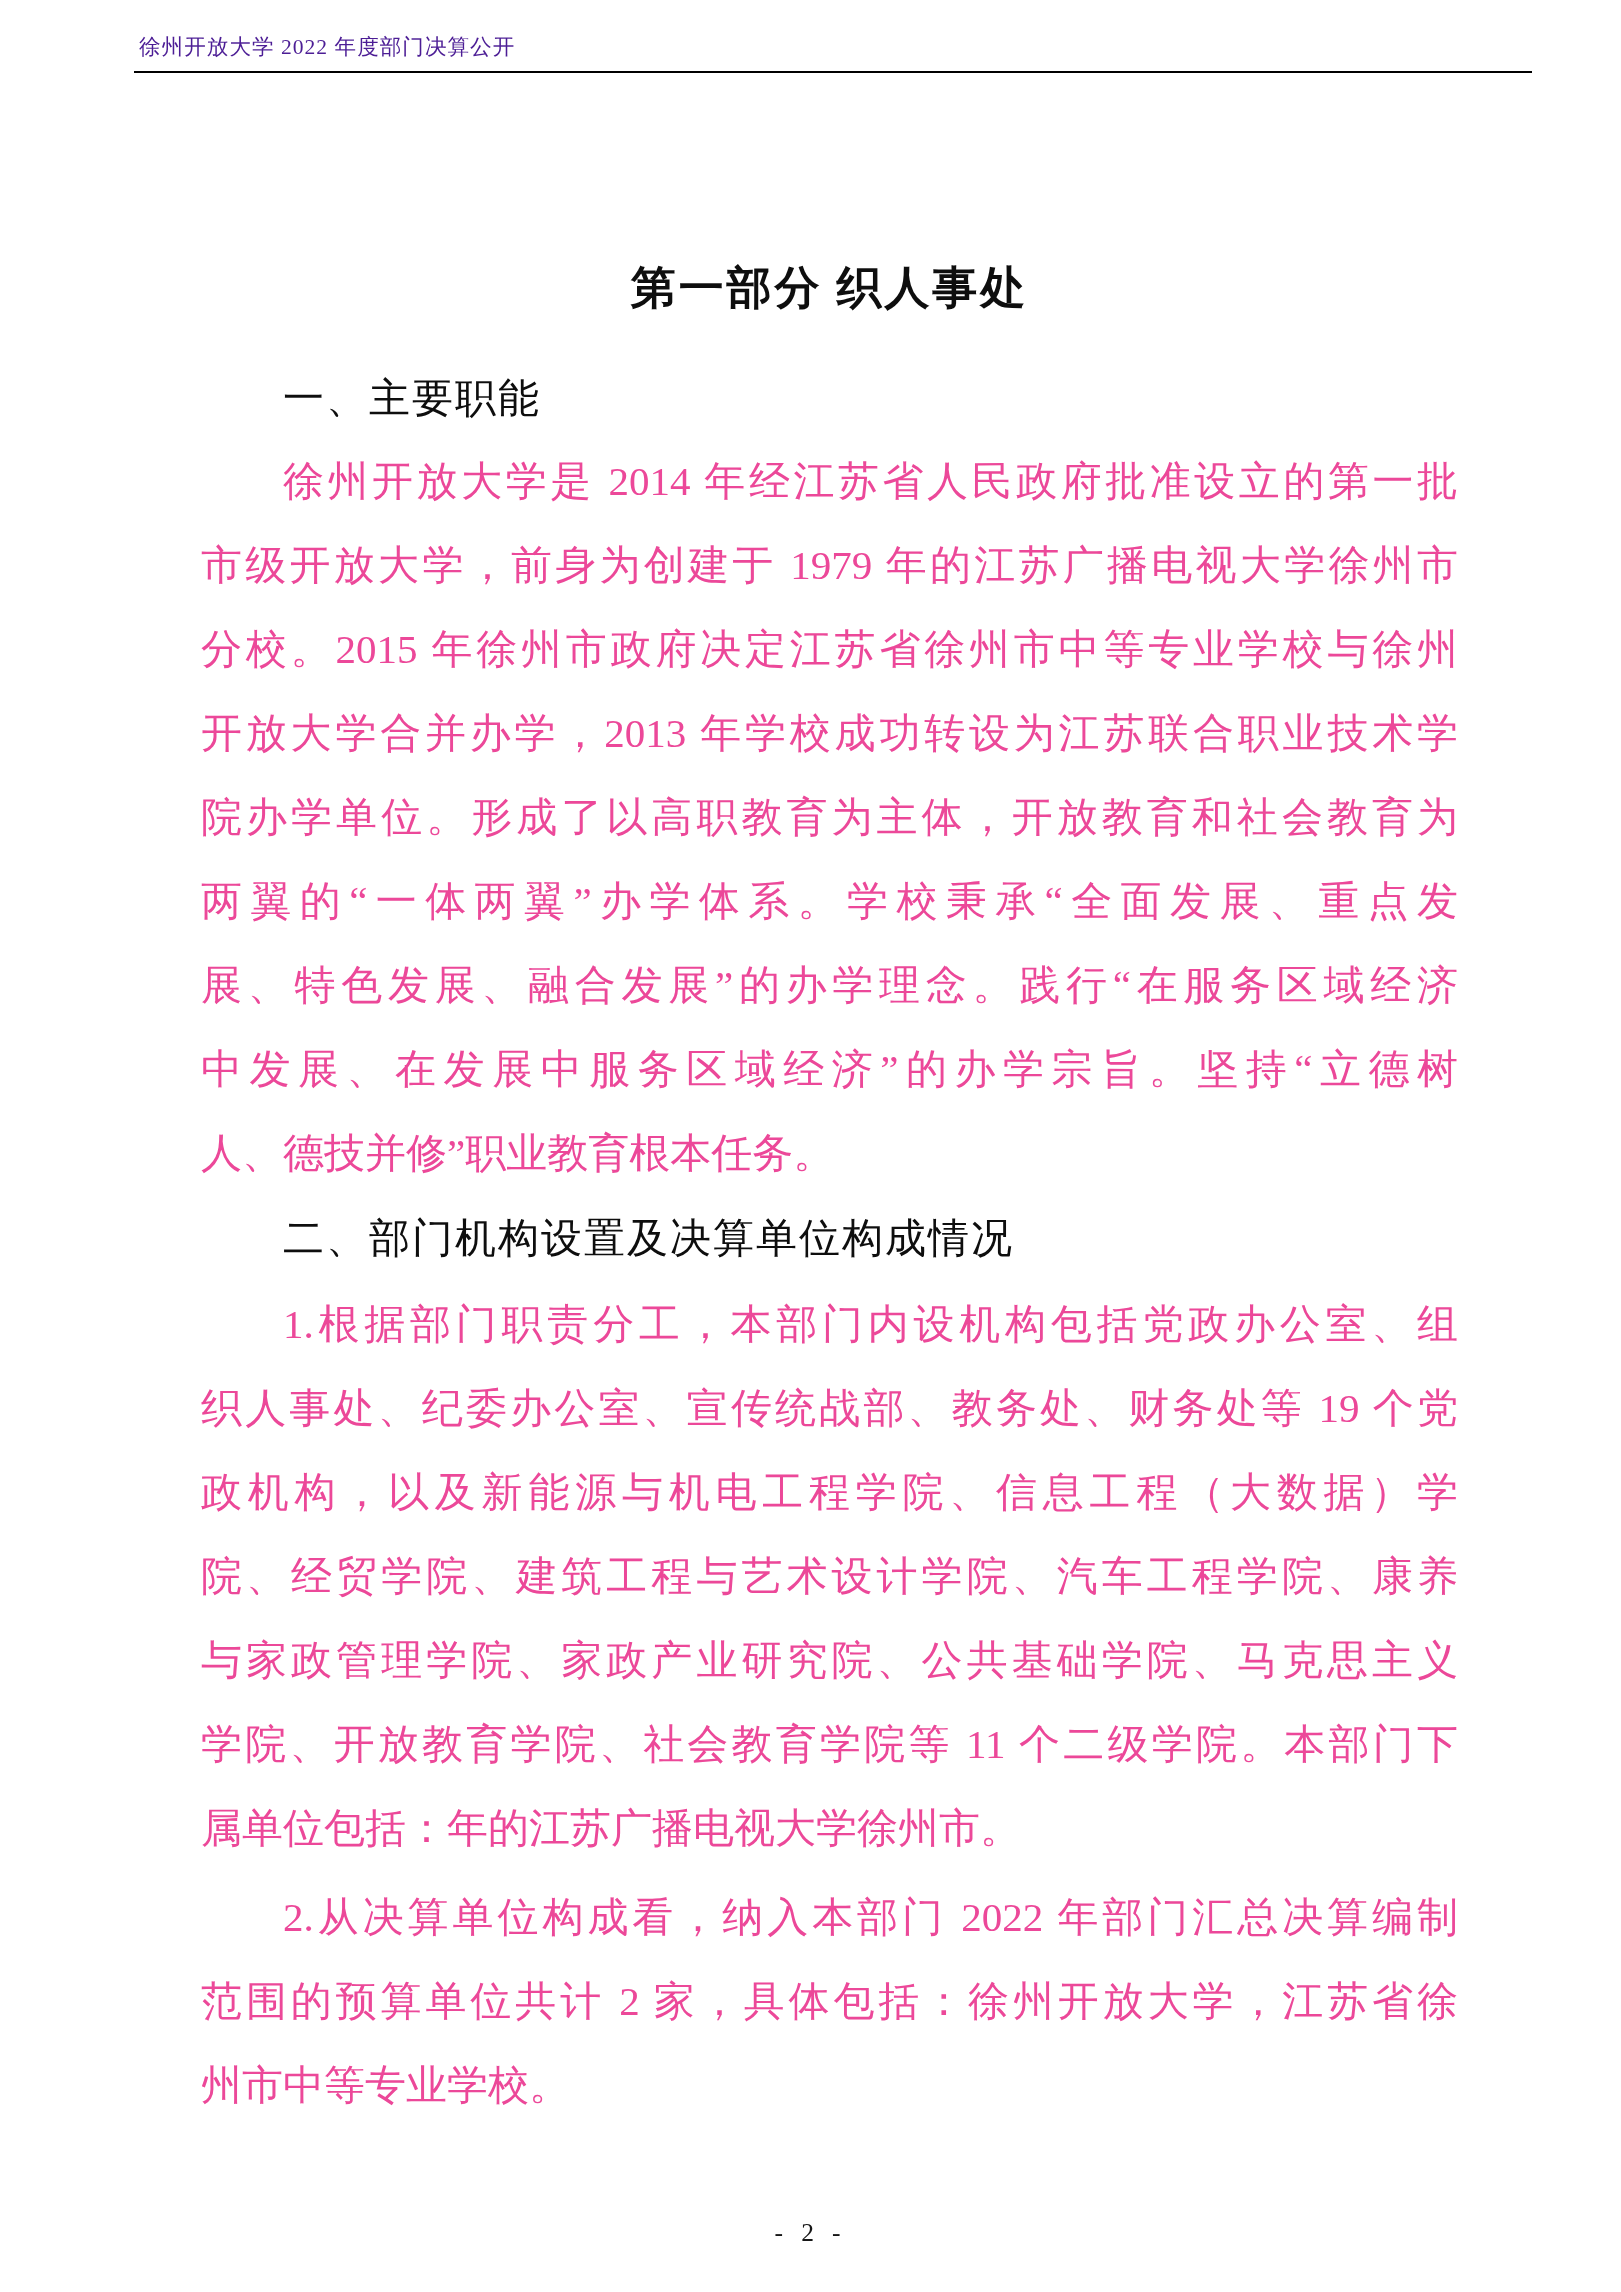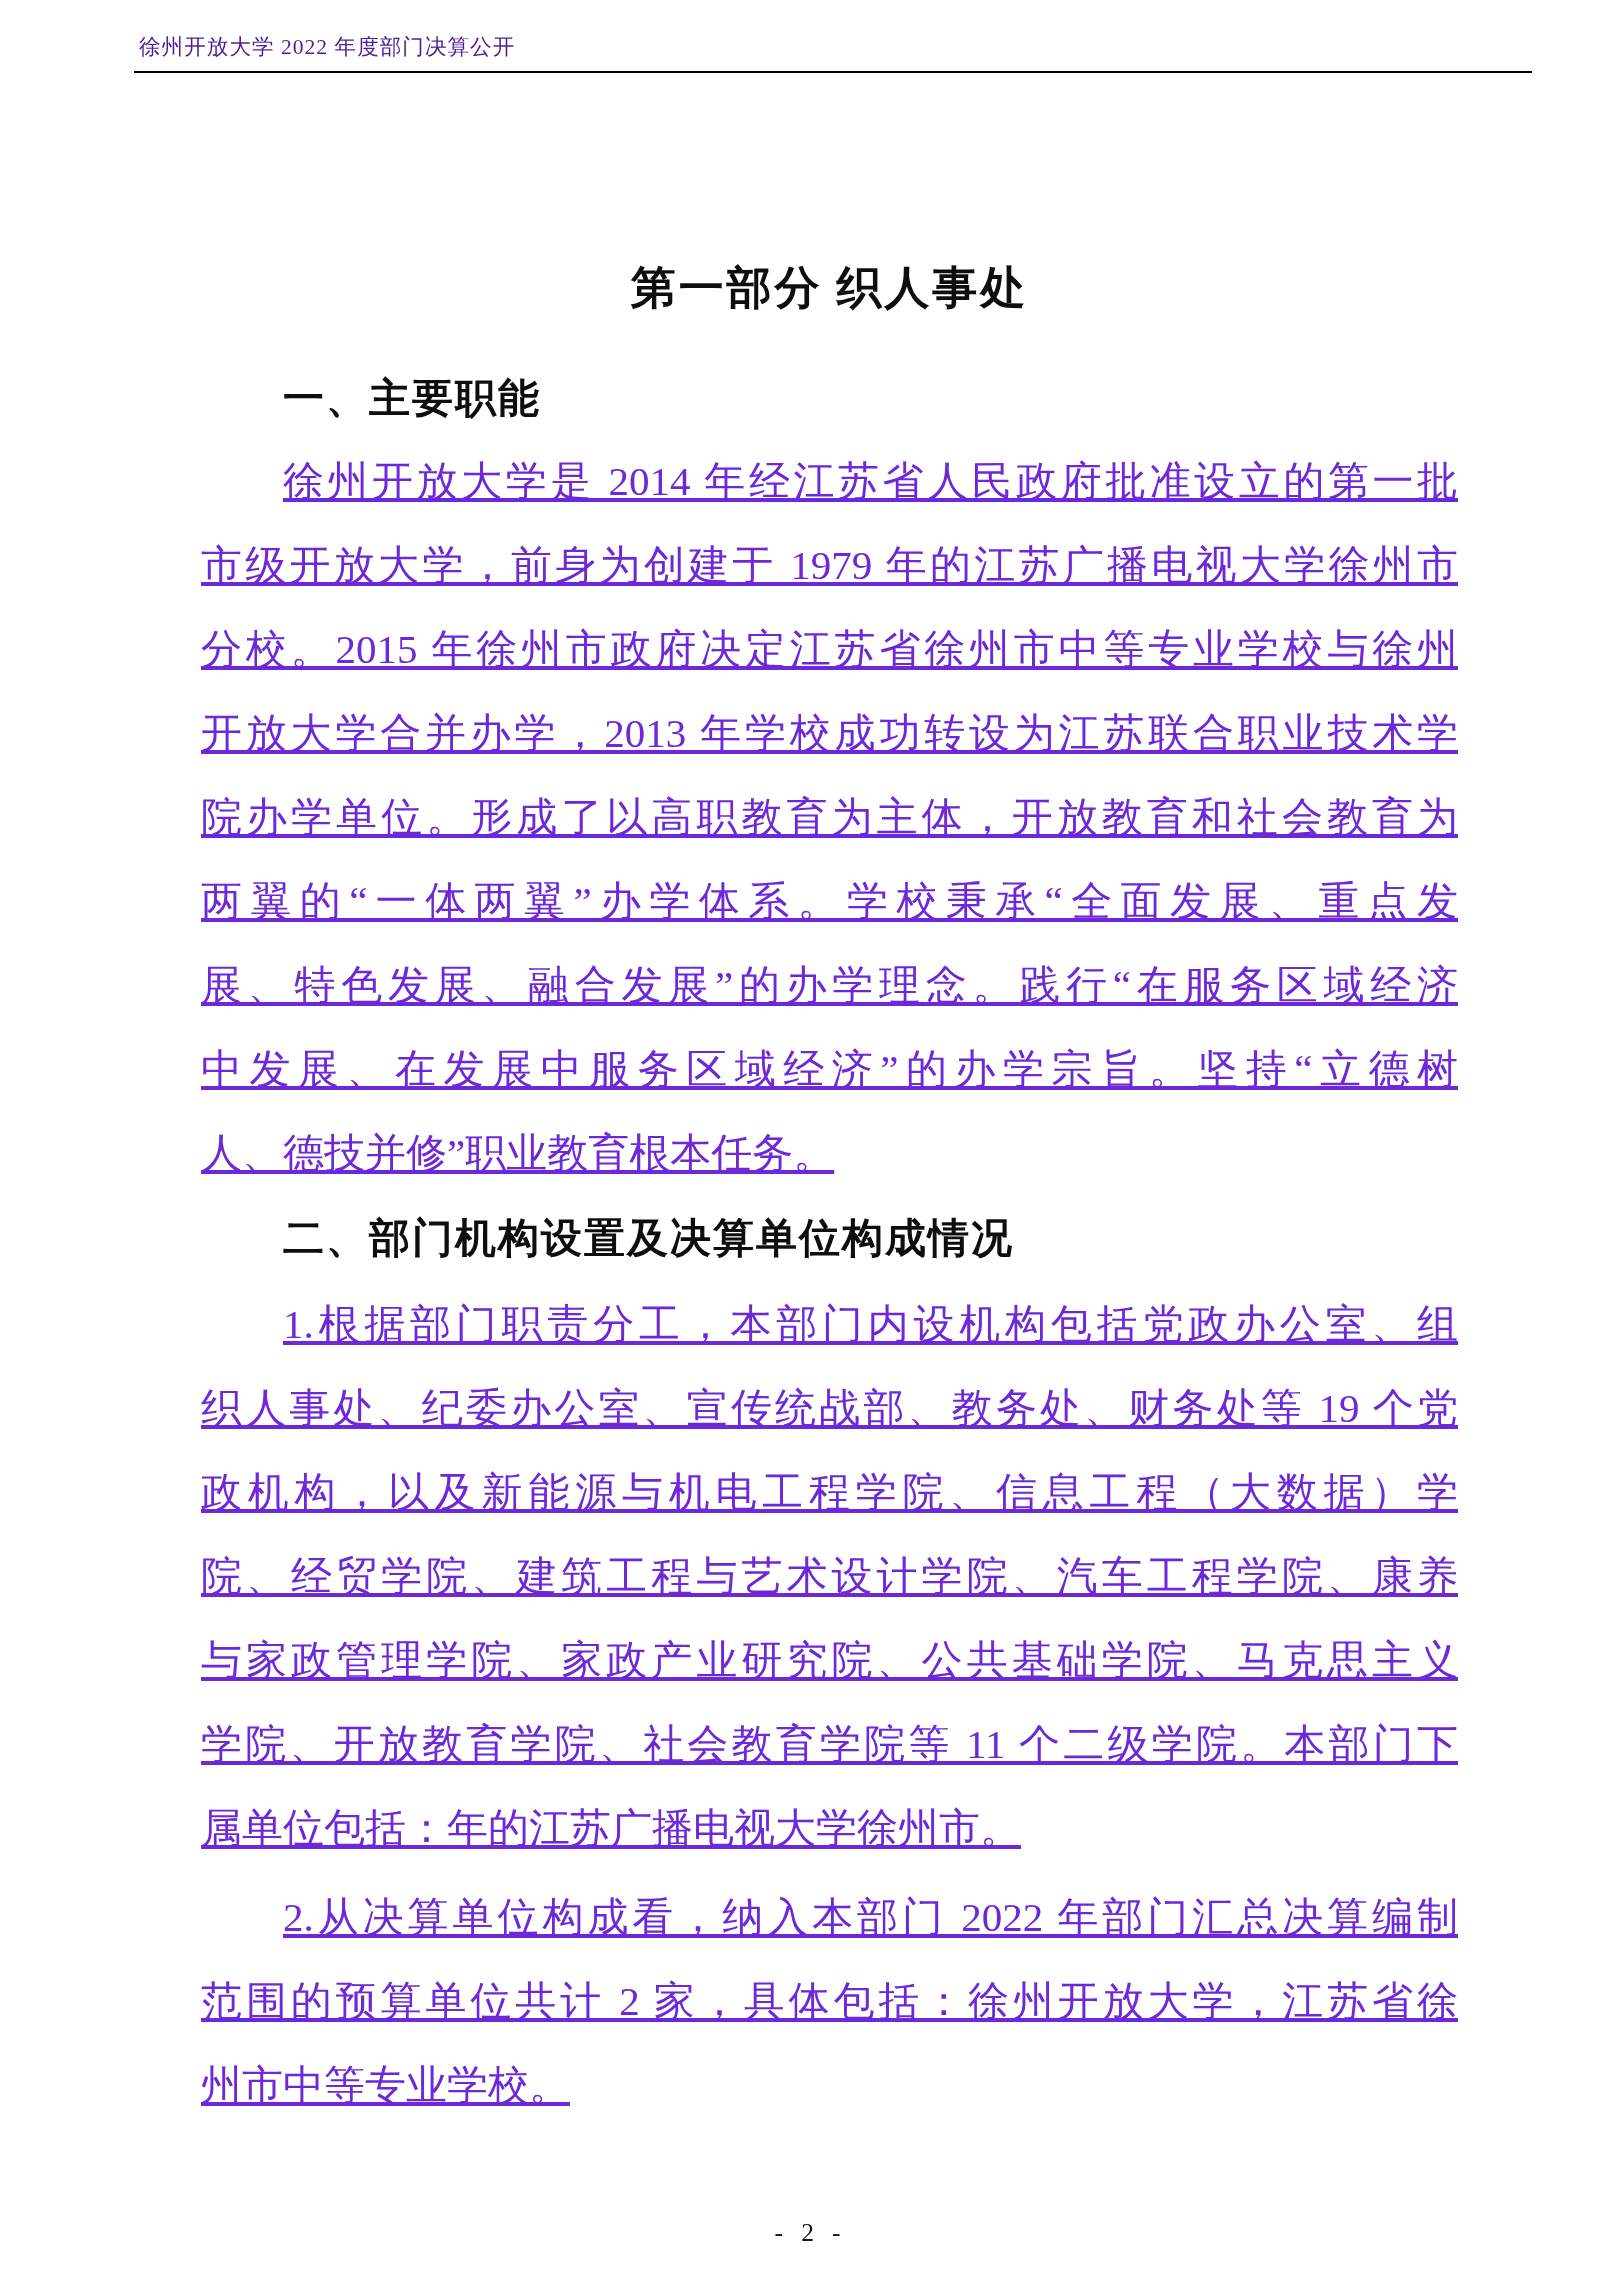--- a/index.html
+++ b/index.html
@@ -24,32 +24,31 @@
   }
   .doc-title{
     position:absolute;left:201px;top:261px;width:1257px;
     text-align:center;
     font-size:45px;line-height:55px;font-weight:bold;
     font-family:"Liberation Serif","DejaVu Serif",serif;
     letter-spacing:2.9px;
   }
   .section-heading{
     position:absolute;left:201px;width:1257px;
-    font-size:41px;line-height:49px;font-weight:bold;
+    font-size:41px;line-height:49px;font-weight:normal;
     font-family:"Liberation Sans","DejaVu Sans",sans-serif;
     text-indent:82px;
     letter-spacing:2px;
   }
   .heading-1{top:374px;}
   .heading-2{top:1214px;}
   .para{
     position:absolute;left:201px;width:1257px;
     font-size:41px;line-height:84px;
-    color:#6d28d9;
-    text-decoration:underline;
+    color:#ec4899;
   }
   .para-1{top:439px;}
   .para-2{top:1282px;}
   .para-3{top:1875px;}
   .line{
     text-align:justify;
     text-align-last:justify;
     height:84px;
   }
   .line.first{text-indent:82px;}

